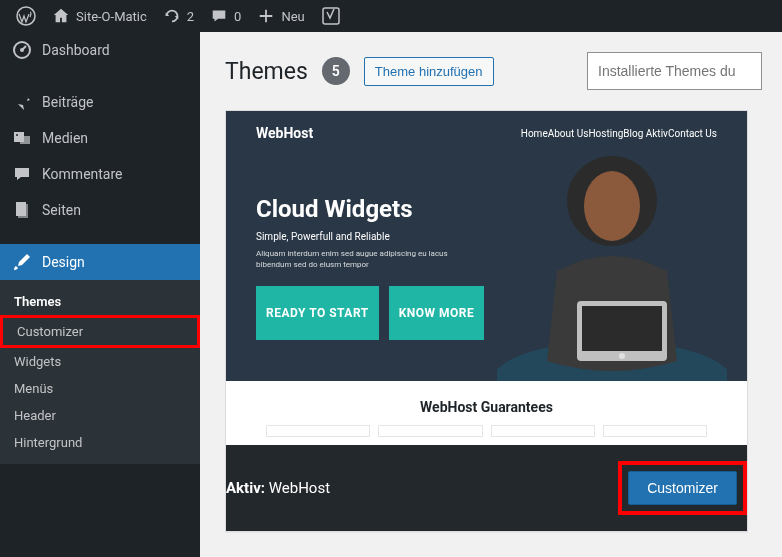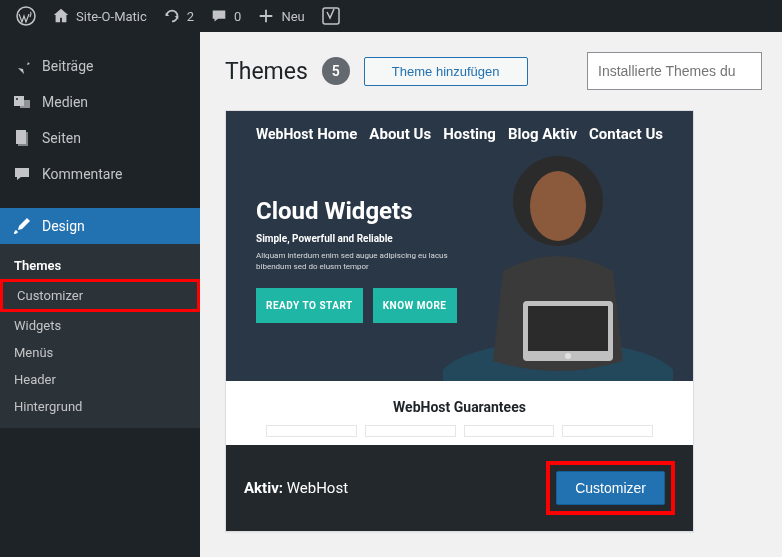--- a/index.html
+++ b/index.html
@@ -19,42 +19,42 @@
 .submenu { background: #2c3338; padding: 8px 0; }
 .submenu-item { padding: 6px 12px 6px 14px; cursor: pointer; color: #c3c4c7; font-size: 13px; }
 .submenu-item.current { color: #fff; font-weight: 600; }
 .highlight-box { border: 3px solid #ff0000; }
 
 
 .main { position: absolute; left: 200px; top: 32px; right: 0; padding: 20px 20px 0 25px; }
 .page-head { display: flex; align-items: center; gap: 14px; margin-bottom: 20px; }
 .page-title { font-size: 23px; font-weight: 400; color: #1d2327; }
 .count-badge { background: #646970; color: #fff; border-radius: 50%; width: 28px; height: 28px; display: inline-flex; align-items: center; justify-content: center; font-size: 14px; font-weight: 600; }
-.btn-outline { border: 1px solid #2271b1; color: #2271b1; background: #f6f7f7; padding: 6px 27px; font-size: 13px; cursor: pointer; border-radius: 2px; }
+.btn-outline { border: 1px solid #2271b1; color: #2271b1; background: #f6f7f7; padding: 6px 10px; font-size: 13px; cursor: pointer; border-radius: 2px; }
 .search-input { border: 1px solid #8c8f94; padding: 10px 10px; font-size: 14px; color: #646970; width: 175px; margin-left: auto; }
 
 
-.theme-card { border: 1px solid #dcdcde; width: 469px; background: #fff; box-shadow: 0 1px 1px rgba(0,0,0,.04); }
+.theme-card { border: 1px solid #dcdcde; width: 523px; background: #fff; box-shadow: 0 1px 1px rgba(0,0,0,.04); }
 .theme-preview { background: #2a3746; height: 270px; position: relative; color: #fff; overflow: hidden; }
 .preview-header { display: flex; align-items: center; padding: 14px 30px; font-size: 12px; }
 .preview-logo { font-weight: 700; font-size: 14px; }
-.preview-nav { margin-left: auto; display: flex; gap: 12px; font-size: 15px; font-weight: bold; }
+.preview-nav { margin-left: auto; display: flex; gap: 0; font-size: 10px; }
 .preview-hero { padding: 40px 30px 0 30px; }
 .preview-hero h2 { font-size: 24px; font-weight: 700; margin-bottom: 8px; }
-.preview-sub { font-size: 10px; font-weight: 700; margin-bottom: 6px; }
+.preview-sub { font-size: 10px; font-weight: 400; margin-bottom: 6px; }
 .preview-desc { font-size: 8px; opacity: 0.8; max-width: 220px; line-height: 1.4; }
 .preview-btns { display: flex; gap: 10px; margin-top: 16px; }
-.preview-btn { background: #1fb6a5; color: #fff; padding: 12px 10px; font-size: 10px; font-weight: 700; letter-spacing: 0.5px; }
+.preview-btn { background: #1fb6a5; color: #fff; padding: 20px 10px; font-size: 12px; font-weight: 700; letter-spacing: 0.5px; }
 .preview-person { position: absolute; right: 20px; top: 20px; width: 230px; height: 250px; }
 .preview-lower { background: #fff; color: #1d2327; text-align: center; padding: 18px 0 8px 0; }
 .preview-lower h3 { font-size: 14px; font-weight: 700; }
 .preview-cols { display: flex; justify-content: center; gap: 8px; margin-top: 10px; padding: 0 40px; }
 .preview-col { border: 1px solid #e5e5e5; height: 12px; flex: 1; }
 
-.theme-footer { background: #23282d; color: #fff; display: flex; align-items: center; padding: 16px 18px; gap: 8px; }
+.theme-footer { background: #23282d; color: #fff; display: flex; align-items: center; padding: 16px 0; gap: 8px; }
 .theme-footer-label { font-size: 15px; }
 .theme-footer-label strong { font-weight: 700; }
 .btn-primary { background: #2271b1; border: 1px solid #135e96; color: #fff; padding: 8px 18px; font-size: 14px; cursor: pointer; margin-left: auto; border-radius: 2px; }
 .footer-highlight { border: 4px solid #ff0000; padding: 6px; margin-left: auto; }
 </style>
 </head>
 <body>
 
 <div class="adminbar">
   <div class="adminbar-item">
@@ -90,20 +90,30 @@
   </div>
   <div class="adminbar-item">
     <svg width="20" height="20" viewBox="0 0 20 20">
         <rect x="2" y="2" width="16" height="16" rx="2" fill="none" stroke="#c3c4c7" stroke-width="1.5"></rect>
         <path d="M6 6l3 6 4-9" stroke="#c3c4c7" stroke-width="1.5" fill="none"></path>
       </svg>
   </div>
 </div>
 
 <div class="sidebar">
+  <div class="menu-item">
+    <span class="menu-icon">
+        <svg width="20" height="20" viewBox="0 0 20 20" fill="currentColor">
+          <circle cx="10" cy="10" r="8" fill="none" stroke="currentColor" stroke-width="2"></circle>
+          <path d="M10 10L14 6" stroke="currentColor" stroke-width="2"></path>
+          <circle cx="10" cy="10" r="2"></circle>
+        </svg>
+      </span>
+    <span>Dashboard</span>
+  </div>
   <div style="height:16px"></div>
   <div class="menu-item">
     <span class="menu-icon">
         <svg width="20" height="20" viewBox="0 0 20 20" fill="currentColor">
           <path d="M12 2l6 6-3 1-4 4 1 5-3-3-5 5 5-5-3-3 5 1 4-4 1-3z"></path>
         </svg>
       </span>
     <span>Beiträge</span>
   </div>
   <div class="menu-item">
@@ -112,33 +122,33 @@
           <rect x="2" y="4" width="10" height="10"></rect>
           <rect x="8" y="8" width="10" height="8" opacity="0.7"></rect>
           <circle cx="5" cy="7" r="1" fill="#1d2327"></circle>
         </svg>
       </span>
     <span>Medien</span>
   </div>
   <div class="menu-item">
     <span class="menu-icon">
         <svg width="20" height="20" viewBox="0 0 20 20" fill="currentColor">
+          <path d="M3 4h14v9H9l-4 3v-3H3z"></path>
+        </svg>
+      </span>
+    <span>Kommentare</span>
+  </div>
+  <div class="menu-item">
+    <span class="menu-icon">
+        <svg width="20" height="20" viewBox="0 0 20 20" fill="currentColor">
           <rect x="4" y="2" width="10" height="14"></rect>
           <rect x="6" y="4" width="10" height="14" opacity="0.6"></rect>
         </svg>
       </span>
     <span>Seiten</span>
-  </div>
-  <div class="menu-item">
-    <span class="menu-icon">
-        <svg width="20" height="20" viewBox="0 0 20 20" fill="currentColor">
-          <path d="M3 4h14v9H9l-4 3v-3H3z"></path>
-        </svg>
-      </span>
-    <span>Kommentare</span>
   </div>
   <div style="height:16px"></div>
   <div class="menu-item active">
     <span class="menu-icon">
         <svg width="20" height="20" viewBox="0 0 20 20" fill="currentColor">
           <path d="M15 2l3 3-8 8-4 1 1-4z"></path>
           <path d="M4 14c-2 1-2 4-2 4s3 0 4-2z"></path>
         </svg>
       </span>
     <span>Design</span>

